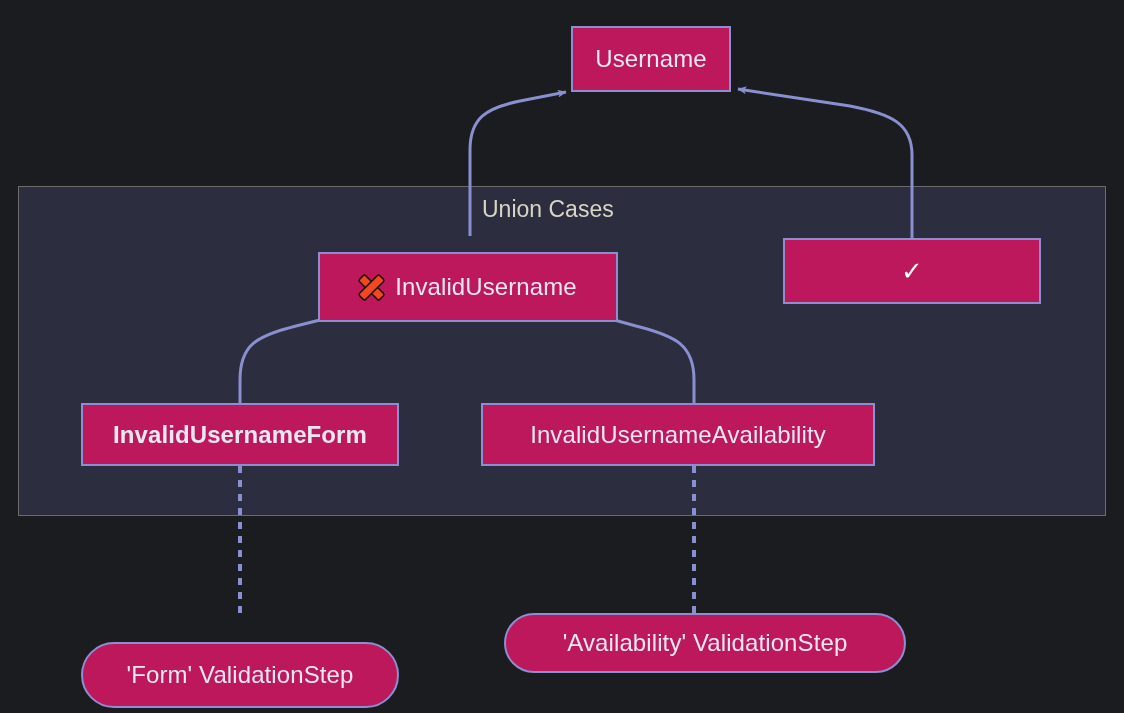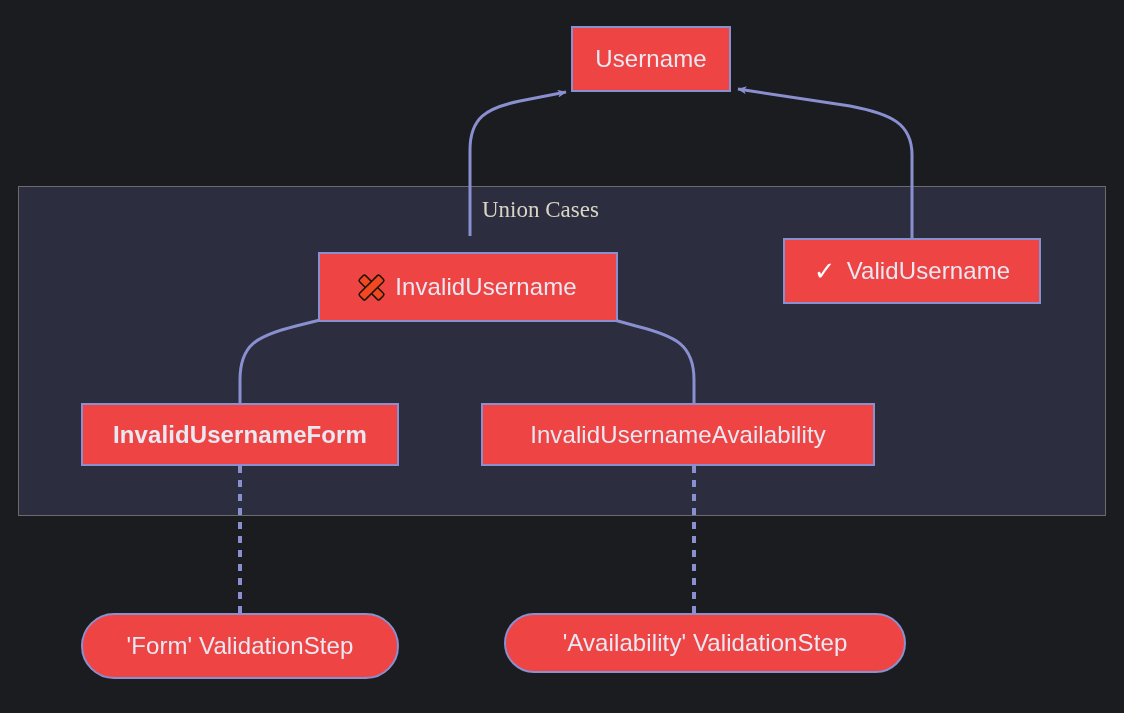--- a/index.html
+++ b/index.html
@@ -32,21 +32,21 @@
   .subgraph-label {
     position: absolute;
     color: #d8d5c6;
     font-size: 23px;
     line-height: 1;
     white-space: nowrap;
   }
   .node {
     position: absolute;
     box-sizing: border-box;
-    background: #ef4444;
+    background: #be185d;
     border: 2px solid #8a8fd0;
     display: flex;
     align-items: center;
     justify-content: center;
     color: #e8e8f2;
     font-size: 24px;
     white-space: nowrap;
     letter-spacing: 0.1px;
   }
   .node.rounded {
@@ -86,21 +86,21 @@
     line-height: 1;
     flex: none;
   }
 </style>
 </head>
 <body>
 
 <div id="canvas">
 
   <div class="subgraph" style="left:18px; top:186px; width:1088px; height:330px;"></div>
-  <div class="subgraph-label" style="left:482px; top:198px;font-family:Liberation Serif, serif;">Union Cases</div>
+  <div class="subgraph-label" style="left:482px; top:198px;">Union Cases</div>
 
   <svg id="edges" viewBox="0 0 1124 713">
     <defs>
       <marker id="arrowhead" markerWidth="10" markerHeight="8" refX="8.4" refY="4" orient="auto" markerUnits="userSpaceOnUse">
         <path d="M0,0 L9,4 L0,8 L2.3,4 Z" fill="#8a8fd0"></path>
       </marker>
     </defs>
 
     <path d="M 470,236 L 470,150 C 470,118 486,108 520,101 L 566,92" fill="none" stroke="#8a8fd0" stroke-width="3" marker-end="url(#arrowhead)"></path>
 
@@ -124,37 +124,36 @@
   <div class="node" style="left:318px; top:236px; width:300px; height:70px;margin-top:16px;">
     <span class="label-wrap">
       <span class="icon-x"></span>
       <span>InvalidUsername</span>
     </span>
   </div>
 
   <div class="node" style="left:783px; top:238px; width:258px; height:66px;">
     <span class="label-wrap">
       <span class="icon-check">✓</span>
-      <span>ValidUsername</span>
     </span>
   </div>
 
   <div class="node" style="left:81px; top:403px; width:318px; height:63px;font-weight:bold;">
     <span class="label-wrap">
       <span>InvalidUsernameForm</span>
     </span>
   </div>
 
   <div class="node" style="left:481px; top:403px; width:394px; height:63px;">
     <span class="label-wrap">
       <span>InvalidUsernameAvailability</span>
     </span>
   </div>
 
-  <div class="node rounded" style="left:81px; top:613px; width:318px; height:66px;">
+  <div class="node rounded" style="left:81px; top:642px; width:318px; height:66px;">
     <span class="label-wrap">
       <span>'Form' ValidationStep</span>
     </span>
   </div>
 
   <div class="node rounded" style="left:504px; top:613px; width:402px; height:60px;">
     <span class="label-wrap">
       <span>'Availability' ValidationStep</span>
     </span>
   </div>

